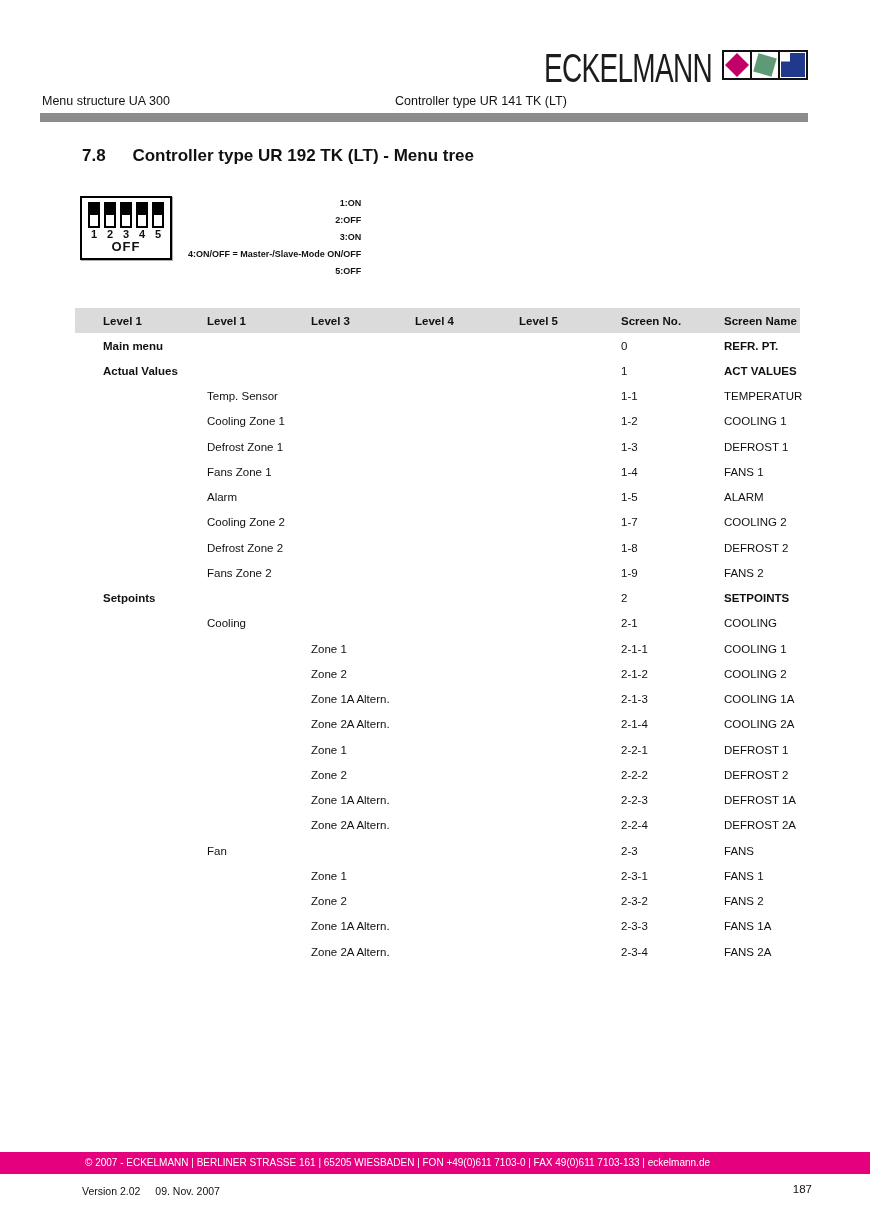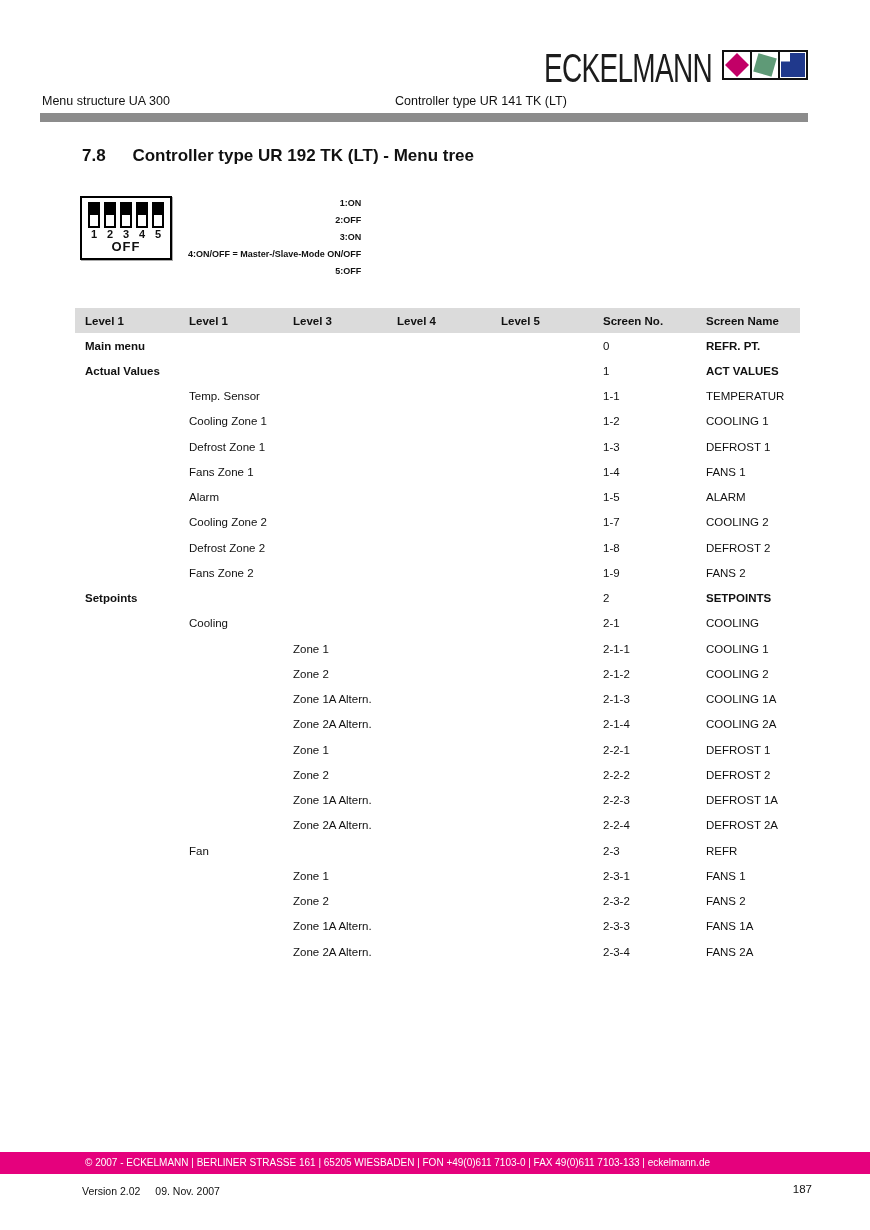--- a/index.html
+++ b/index.html
@@ -42,21 +42,21 @@
 
   .dip-legend { position:absolute; left:178px; top:197px; font-size:9px; font-weight:bold;text-align:right; }
   .leg-line { height:17px; line-height:12px; }
   .leg-num { display:inline-block; width:18px; }
 
   
   .menu-table { position:absolute; left:75px; top:308px; width:725px; font-size:11.5px; }
   .thead, .trow {
     display:grid;
     grid-template-columns:104px 104px 104px 104px 102px 103px 1fr;
-    padding-left:10px; align-items:center;
+    padding-left:28px; align-items:center;
   }
   .thead { height:25px; background:var(--table-header-bg,#DBDBDB); font-weight:bold; }
   .trow  { height:25.25px; }
   .tcell { white-space:nowrap; overflow:visible; }
   .b { font-weight:bold; }
 
   
   .footer-bar {
     position:absolute; left:0; top:1152px; width:870px; height:22px;
     background:var(--footer-pink,#E5017D); color:#fff; font-size:10px;
@@ -329,21 +329,21 @@
           <div class="tcell">2-2-4</div>
           <div class="tcell">DEFROST 2A</div>
         </div>
         <div class="trow">
           <div class="tcell"></div>
           <div class="tcell">Fan</div>
           <div class="tcell"></div>
           <div class="tcell"></div>
           <div class="tcell"></div>
           <div class="tcell">2-3</div>
-          <div class="tcell">REFR</div>
+          <div class="tcell">FANS</div>
         </div>
         <div class="trow">
           <div class="tcell"></div>
           <div class="tcell"></div>
           <div class="tcell">Zone 1</div>
           <div class="tcell"></div>
           <div class="tcell"></div>
           <div class="tcell">2-3-1</div>
           <div class="tcell">FANS 1</div>
         </div>

